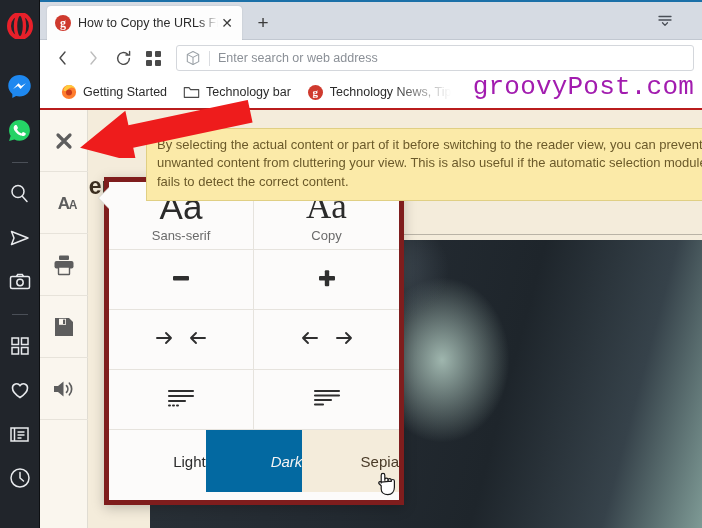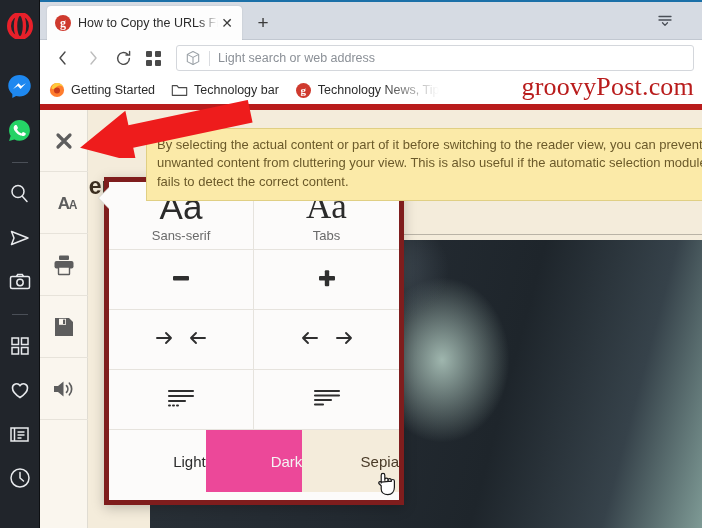--- a/index.html
+++ b/index.html
@@ -88,39 +88,39 @@
     margin-left: 8px; flex: 1 1 auto; height: 26px;
     border: 1px solid #d4d7dc; border-radius: 3px;
     background: #fff; display: flex; align-items: center; padding: 0 8px;
   }
   .urlbar-box { color: #9aa0a6; display: flex; align-items: center; }
   .urlbar-div { width: 1px; height: 15px; background: #dadce0; margin: 0 8px; }
   .urlbar-ph { font-size: 12.5px; color: #8b9097; }
 
   .bookmarks {
     position: absolute; left: 0; top: 76px; right: 0; height: 34px;
-    background: #ffffff; border-bottom: 6px solid #b91c1c;
-    display: flex; align-items: center; padding: 0 8px;
+    background: #ffffff; border-bottom: 2px solid #b91c1c;
+    display: flex; align-items: center; padding: 0 20px;
     overflow: hidden;
   }
   .bm {
     display: flex; align-items: center; margin-right: 16px;
     font-size: 12.5px; color: #2b2b2b; white-space: nowrap;
   }
   .bm-ico { width: 17px; height: 17px; margin-right: 6px; flex: 0 0 auto;
             display: flex; align-items: center; justify-content: center; }
   .bm-g { width: 15px; height: 15px; border-radius: 50%; background: #cf3a2e;
           color: #fff; font-family: "Liberation Serif", serif; font-size: 11px;
           font-weight: bold; line-height: 15px; text-align: center; }
   .bm.fade { -webkit-mask-image: linear-gradient(to right,#000 60%,transparent 100%);
                      mask-image: linear-gradient(to right,#000 60%,transparent 100%); }
   .watermark {
     position: absolute; right: 8px; top: 72px;
-    font-family: Liberation Serif, serif; font-size: 26px;
-    color: #b91c1c; letter-spacing: .2px; z-index: 20;
+    font-family: Liberation Mono, monospace; font-size: 26px;
+    color: #a21caf; letter-spacing: .2px; z-index: 20;
   }
 
   
   .page {
     position: absolute; left: 40px; top: 110px; right: 0; bottom: 0;
     background: #f4ecdb; overflow: hidden;
   }
   .reader-toolbar {
     position: absolute; left: 0; top: 0; width: 48px; bottom: 0;
     background: #faf6ee; border-right: 1px solid #e0dcd2;
@@ -206,21 +206,21 @@
   .pcell.tall { height: 68px; }
   .pcell .aa-sans { font-family: "Liberation Sans", sans-serif; font-size: 35px; line-height: 1; color: #2b2b2b; }
   .pcell .aa-serif { font-family: "Liberation Serif", serif; font-size: 35px; line-height: 1; color: #2b2b2b; }
   .pcell .aa-label { font-size: 13px; color: #6a6a6a; margin-top: 4px; }
   .themes { display: grid; grid-template-columns: 1fr 1fr 1fr; height: 62px; }
   .theme {
     display: flex; align-items: center; justify-content: flex-end;
     font-size: 15px; position: relative;
   }
   .theme.light { background: #fcfbfa; color: #2b2b2b; }
-  .theme.dark  { background: #ec4899; color: #f4f4f4; }
+  .theme.dark  { background: #0369a1; color: #f4f4f4; font-style: italic; }
   .theme.sepia { background: #f4ecdb; color: #4a3b28; }
 
   .cursor {
     position: absolute; left: 375px; top: 470px; width: 20px; height: 26px; z-index: 60;
     pointer-events: none;
   }
 
   
   .tooltip {
     position: absolute; left: 146px; top: 128px;
@@ -349,21 +349,21 @@
           </svg>
       </div>
       <div class="urlbar">
         <span class="urlbar-box">
           <svg width="16" height="16" viewBox="0 0 18 18" fill="none" stroke="#9aa0a6" stroke-width="1.2" stroke-linejoin="round">
               <path d="M9 1.6l6.4 3.3v8.2L9 16.4 2.6 13.1V4.9z"></path>
               <path d="M2.6 4.9L9 8.3l6.4-3.4M9 8.3v8.1"></path>
             </svg>
         </span>
         <span class="urlbar-div"></span>
-        <span class="urlbar-ph">Light search or web address</span>
+        <span class="urlbar-ph">Enter search or web address</span>
       </div>
     </div>
 
     <div class="bookmarks">
       <div class="bm">
         <span class="bm-ico">
           <svg width="16" height="16" viewBox="0 0 18 18">
               <circle cx="9" cy="9" r="8" fill="#ff7d2e"></circle>
               <path d="M9 1.2c3.6 0 6.6 2.3 7.6 5.4-1-2-3-3-5-2.7-2.6.4-3.6 2.4-5 3.4-1.4 1-3 .6-3.8-.4C3.3 3.9 5.8 1.2 9 1.2z" fill="#ffcb3c"></path>
               <circle cx="9" cy="9.6" r="3.4" fill="#c93b1b"></circle>
@@ -443,21 +443,21 @@
     <div class="popup" style="left:64px; top:67px;">
       <div class="popup-notch"></div>
       <div class="popup-grid">
 
         <div class="pcell tall">
           <span class="aa-sans">Aa</span>
           <span class="aa-label">Sans-serif</span>
         </div>
         <div class="pcell tall">
           <span class="aa-serif">Aa</span>
-          <span class="aa-label">Tabs</span>
+          <span class="aa-label">Copy</span>
         </div>
 
         <div class="pcell">
           <span>
             <svg width="28" height="26" viewBox="0 0 28 26" fill="#2f2f2f">
                 <rect x="6" y="11" width="16" height="4.4" rx="1"></rect>
               </svg>
           </span>
         </div>
         <div class="pcell">

